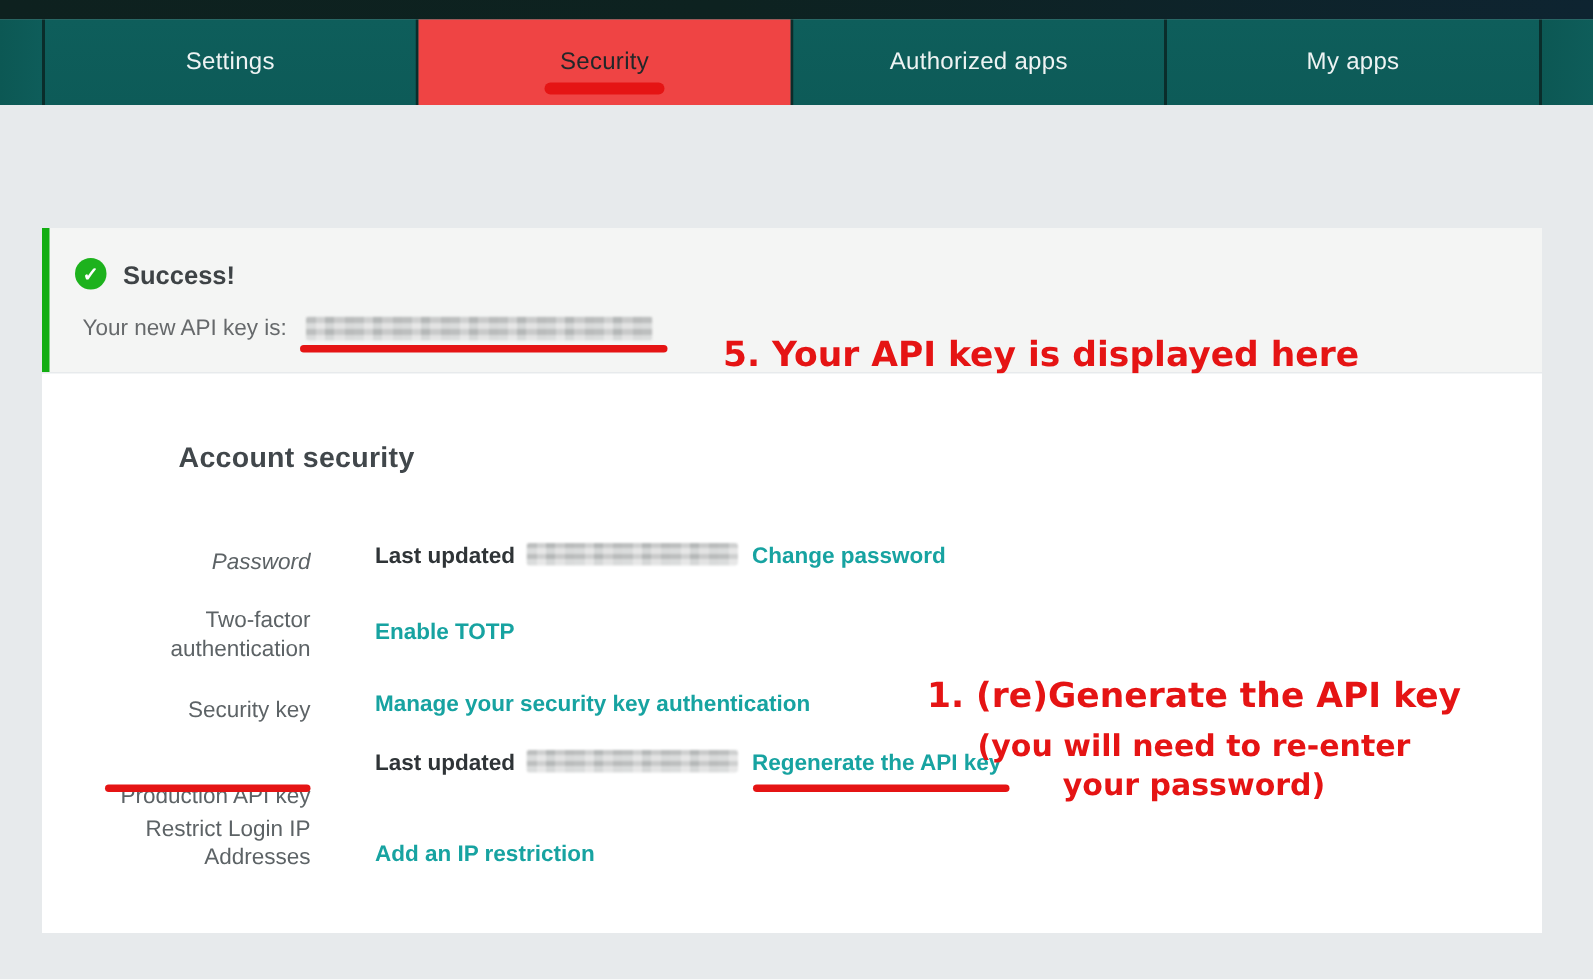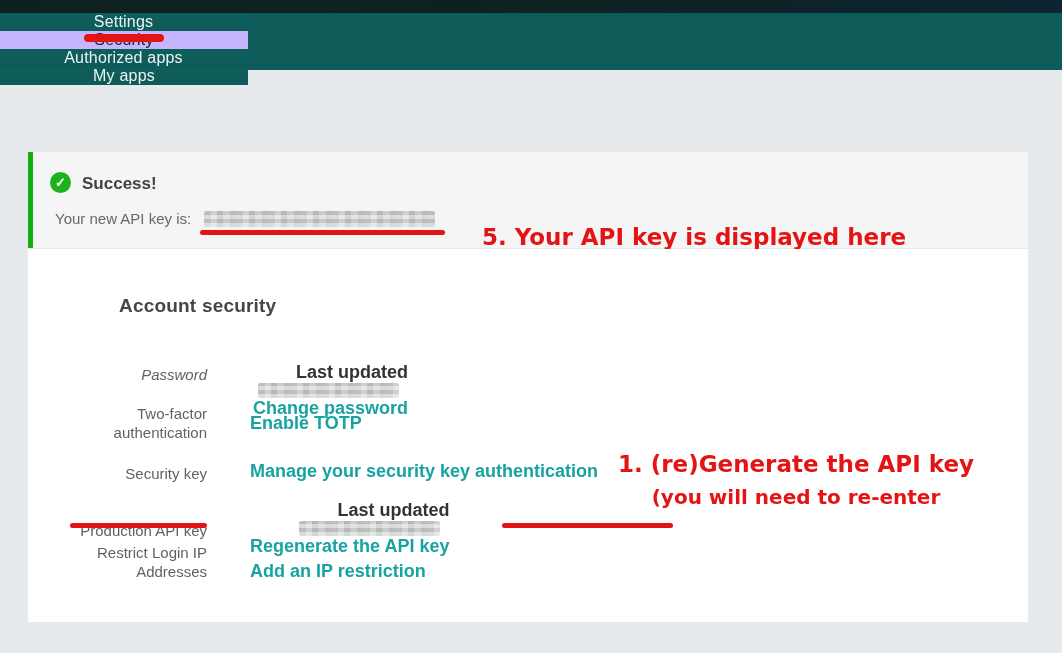--- a/index.html
+++ b/index.html
@@ -6,27 +6,27 @@
   .page{position:relative;width:1062px;height:653px;overflow:hidden;
         background:#e7eaec;font-family:"Liberation Sans",sans-serif;
         -webkit-font-smoothing:antialiased;}
 
   
   .topbar{position:absolute;left:0;top:0;width:1062px;height:13px;
           background:linear-gradient(90deg,#0e211f 0%,#0d2220 45%,#0e2431 100%);}
 
   
   .tabbar{position:absolute;left:0;top:13px;width:1062px;height:57px;
-          display:flex;flex-direction:column;background:#0d5c59;}
+          display:flex;flex-direction:row;background:#0d5c59;}
   .tab-stub{background:linear-gradient(90deg,#0c5854,#0e5d5a);}
   .tab-divider{width:2px;background:#0a2d2b;}
   .tab{display:flex;align-items:center;justify-content:center;position:relative;
        background:linear-gradient(180deg,#0e5e5b,#0d5b58);
        color:#eef3f3;font-size:16px;letter-spacing:.2px;cursor:pointer;}
-  .tab.active{background:#c4b5fd;color:#212729;}
+  .tab.active{background:#ef4444;color:#212729;}
   .tab-marker{position:absolute;left:50%;transform:translateX(-50%);bottom:7px;
               width:80px;height:8px;border-radius:4px;background:#e51414;}
 
   
   .panel{position:absolute;left:28px;width:1000px;box-sizing:border-box;}
   .success-panel{top:152px;height:96px;background:#f4f5f4;
                  border-left:5px solid #12ae12;}
   .account-panel{top:249px;height:373px;background:#ffffff;}
 
   
@@ -51,22 +51,22 @@
   .marker{position:absolute;height:5px;border-radius:2.5px;background:#e51414;}
   .marker-key{left:167px;top:78px;width:245px;}
   .marker-prodlabel{left:42px;top:274px;width:137px;}
   .marker-regen{left:474px;top:274px;width:171px;}
 
   
   .section-heading{position:absolute;left:56px;top:46px;font-size:19px;
                    font-weight:600;color:#41474b;letter-spacing:.2px;margin-left:35px;}
   .row-label{position:absolute;left:42px;width:137px;text-align:right;
              font-size:15px;line-height:19px;color:#5d6366;}
-  .row-value{position:absolute;left:222px;white-space:nowrap;font-size:18px;
-             display:flex;align-items:flex-end;flex-direction:column;}
+  .row-value{position:absolute;left:222px;white-space:nowrap;font-size:15px;
+             display:flex;align-items:flex-start;}
   .lbl-r1{top:116px;font-style:italic;} .val-r1{top:113px;}
   .lbl-r2{top:155px;} .val-r2{top:164px;}
   .lbl-r3{top:215px;} .val-r3{top:212px;}
   .lbl-r4{top:246px;margin-top:26px;} .val-r4{top:251px;}
   .lbl-r5{top:294px;} .val-r5{top:312px;}
   .updated{font-weight:700;color:#2f3437;}
   .tlink{color:#17a3a1;font-weight:600;text-decoration:none;cursor:pointer;}
 
   
   .annot{position:absolute;color:#e51414;font-family:"DejaVu Sans",sans-serif;
@@ -147,15 +147,16 @@
 
     <div class="row-label lbl-r5">Restrict Login IP Addresses</div>
     <div class="row-value val-r5">
       <a class="tlink">Add an IP restriction</a>
     </div>
   </div>
 
   <div class="annot annot-step1">
     <div class="l1">1. (re)Generate the API key</div>
     <div class="l2">(you will need to re-enter</div>
+    <div class="l3">your password)</div>
   </div>
 
 </div>
 
 </body></html>

